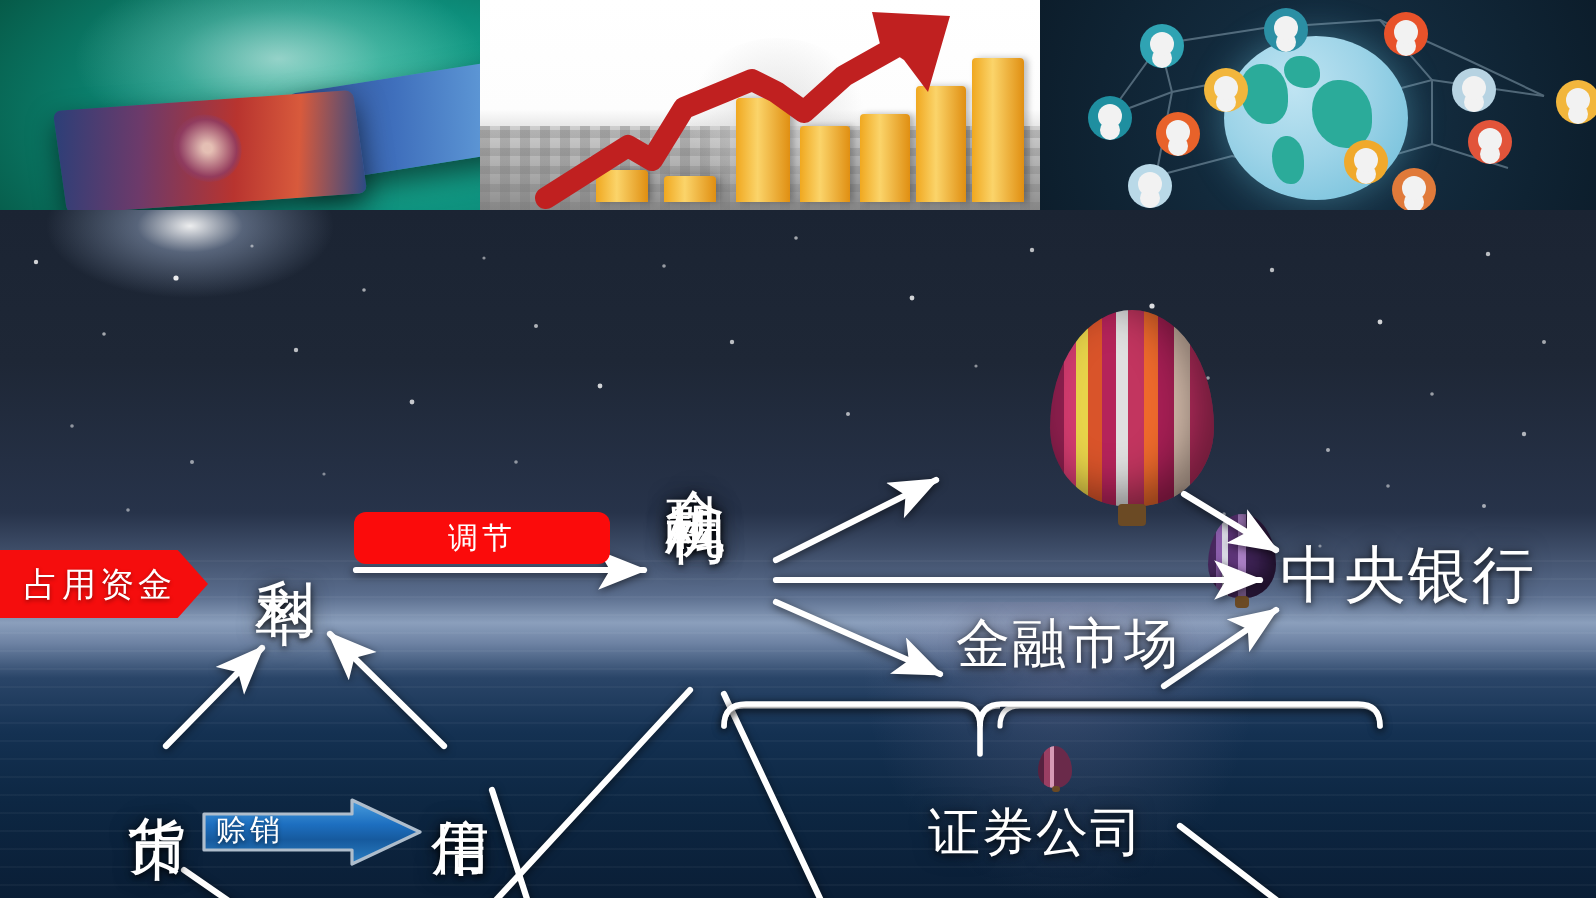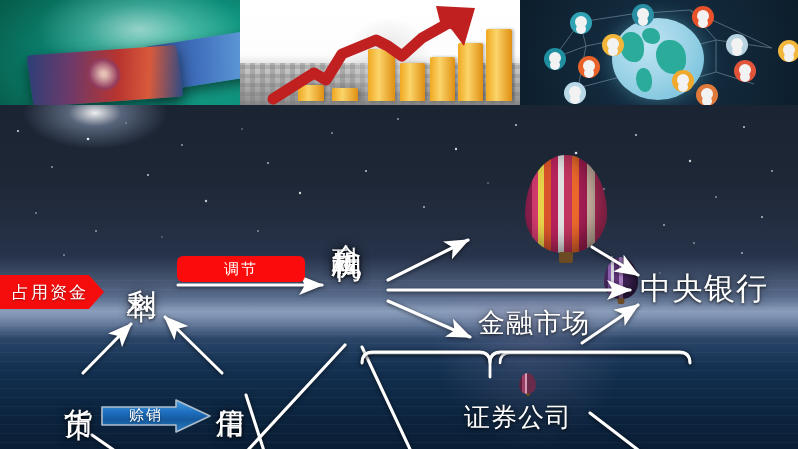--- a/index.html
+++ b/index.html
@@ -117,21 +117,21 @@
      clip-path:polygon(0 0, 86% 0, 100% 50%, 86% 100%, 0 100%);
      text-shadow:0 1px 2px rgba(0,0,0,.4);}
 
   
   #box-tiaojie{position:absolute;left:177px;top:151px;width:128px;height:26px;border-radius:6px;
      background:#fb0b0b;color:#fff;font-size:15px;letter-spacing:2px;
      display:flex;align-items:center;justify-content:center;}
 
   
   #arrow-shexiao{position:absolute;left:100px;top:294px;width:112px;height:34px;}
-  #arrow-shexiao .txt{position:absolute;left:8px;top:7px;width:76px;text-align:center;
+  #arrow-shexiao .txt{position:absolute;left:8px;top:7px;width:76px;text-align:left;
      color:#fff;font-size:15px;letter-spacing:2px;z-index:2;
      text-shadow:0 1px 2px rgba(0,0,0,.5);}
 </style>
 </head>
 <body>
 
 <div id="stage">
 
   <div id="photo-strip">
 

